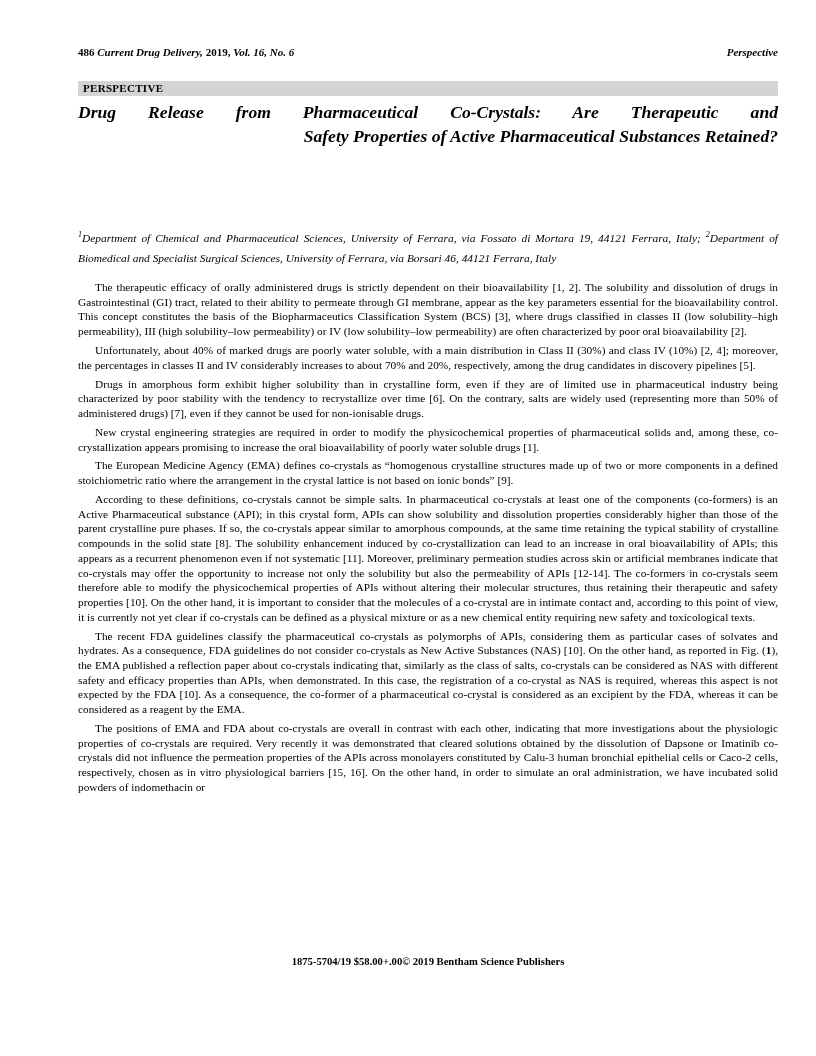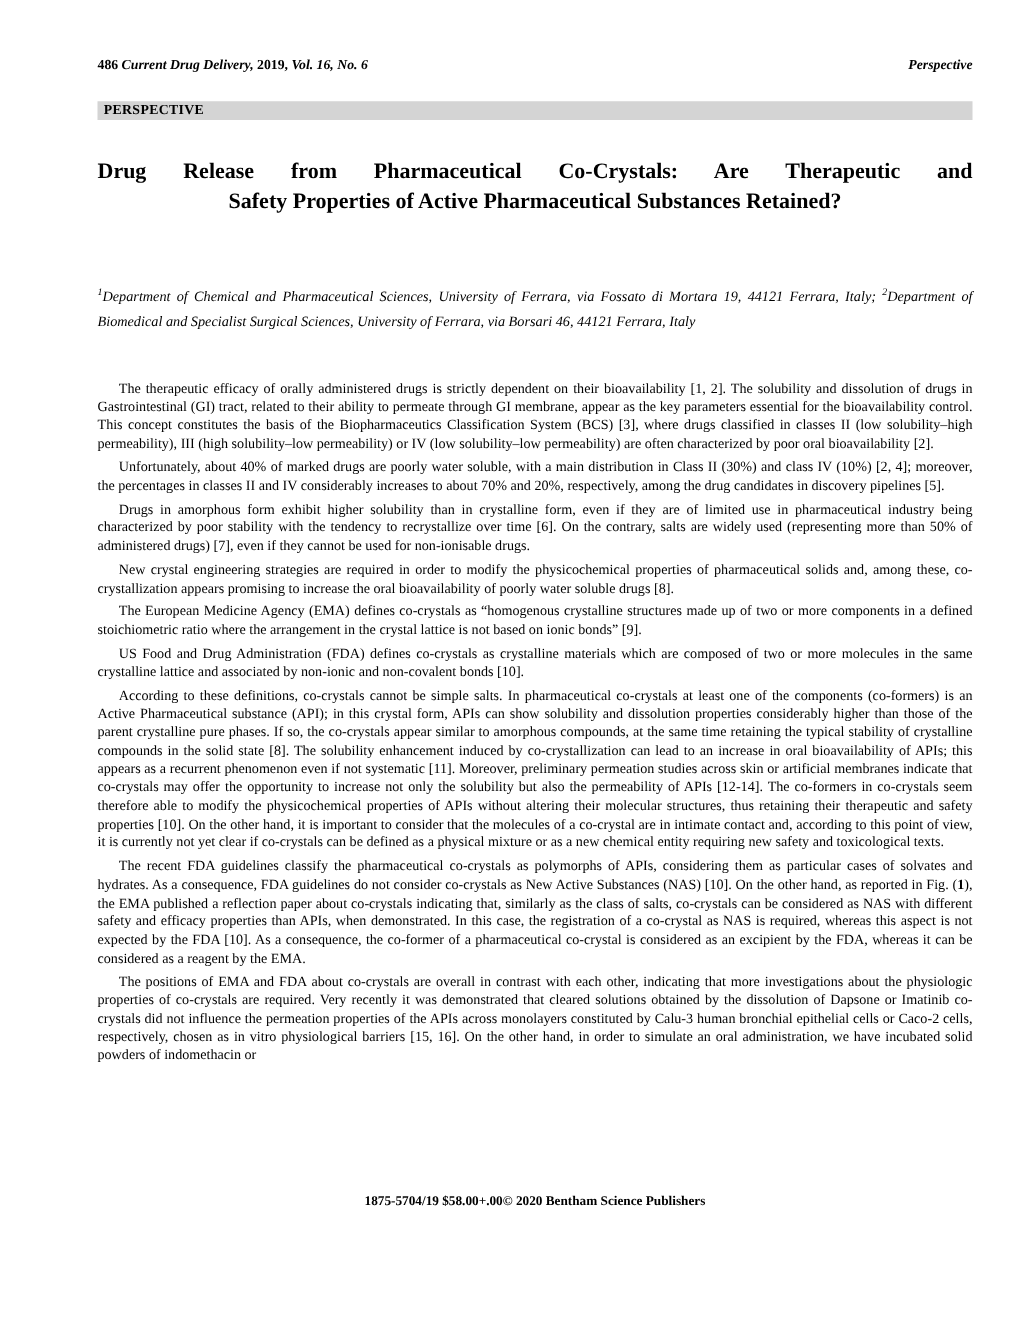--- a/index.html
+++ b/index.html
@@ -40,47 +40,48 @@
     background: #d4d4d4;
     font-weight: bold;
     font-size: 11px;
     line-height: 15px;
     padding-left: 5px;
     box-sizing: border-box;
     letter-spacing: 0.3px;
   }
   
   .article-title {
-    top: 124px;
+    top: 100px;
     font-size: 17.6px;
     font-weight: bold;
     line-height: 24px;
+    font-style: italic;
   }
   .title-line-1 { text-align: justify; text-align-last: justify; }
-  .title-line-2 { text-align: center; }
+  .title-line-2 { text-align: right; }
   
   .authors-line {
     top: 176px;
     font-size: 12.6px;
   }
   .authors-line sup, .affiliations sup {
     font-size: 8px;
     line-height: 0;
   }
   
   .affiliations {
     top: 229px;
     font-style: italic;
     font-size: 11.4px;
     line-height: 19.5px;
     text-align: justify;
   }
   
   .body-paragraphs {
-    top: 304px;
+    top: 280px;
     font-size: 11.3px;
     line-height: 14.7px;
     text-align: justify;
   }
   .para {
     margin: 0 0 4.2px 0;
     text-indent: 17px;
   }
   .para .i { }
   .para .b { font-weight: bold; }
@@ -119,26 +120,25 @@
     <div class="title-line-2">Safety Properties of Active Pharmaceutical Substances Retained?</div>
   </div>
 
 
   <div class="content-col affiliations"><sup>1</sup><span>Department of Chemical and Pharmaceutical Sciences, University of Ferrara, via Fossato di Mortara 19, 44121 Ferrara, Italy; </span><sup>2</sup><span>Department of Biomedical and Specialist Surgical Sciences, University of Ferrara, via Borsari 46, 44121 Ferrara, Italy</span></div>
 
   <div class="content-col body-paragraphs">
       <p class="para"><span>The therapeutic efficacy of orally administered drugs is strictly dependent on their bioavailability [1, 2]. The solubility and dissolution of drugs in Gastrointestinal (GI) tract, related to their ability to permeate through GI membrane, appear as the key parameters essential for the bioavailability control. This concept constitutes the basis of the Biopharmaceutics Classification System (BCS) [3], where drugs classified in classes II (low solubility–high permeability), III (high solubility–low permeability) or IV (low solubility–low permeability) are often characterized by poor oral bioavailability [2].</span></p>
       <p class="para"><span>Unfortunately, about 40% of marked drugs are poorly water soluble, with a main distribution in Class II (30%) and class IV (10%) [2, 4]; moreover, the percentages in classes II and IV considerably increases to about 70% and 20%, respectively, among the drug candidates in discovery pipelines [5].</span></p>
       <p class="para"><span>Drugs in amorphous form exhibit higher solubility than in crystalline form, even if they are of limited use in pharmaceutical industry being characterized by poor stability with the tendency to recrystallize over time [6]. On the contrary, salts are widely used (representing more than 50% of administered drugs) [7], even if they cannot be used for non-ionisable drugs.</span></p>
-      <p class="para"><span>New crystal engineering strategies are required in order to modify the physicochemical properties of pharmaceutical solids and, among these, co-crystallization appears promising to increase the oral bioavailability of poorly water soluble drugs [8].</span></p>
+      <p class="para"><span>New crystal engineering strategies are required in order to modify the physicochemical properties of pharmaceutical solids and, among these, co-crystallization appears promising to increase the oral bioavailability of poorly water soluble drugs [1].</span></p>
       <p class="para"><span>The European Medicine Agency (EMA) defines co-crystals as “homogenous crystalline structures made up of two or more components in a defined stoichiometric ratio where the arrangement in the crystal lattice is not based on ionic bonds” [9].</span></p>
-      <p class="para"><span>US Food and Drug Administration (FDA) defines co-crystals as crystalline materials which are composed of two or more molecules in the same crystalline lattice and associated by non-ionic and non-covalent bonds [10].</span></p>
       <p class="para"><span>According to these definitions, co-crystals cannot be simple salts. In pharmaceutical co-crystals at least one of the components (co-formers) is an Active Pharmaceutical substance (API); in this crystal form, APIs can show solubility and dissolution properties considerably higher than those of the parent crystalline pure phases. If so, the co-crystals appear similar to amorphous compounds, at the same time retaining the typical stability of crystalline compounds in the solid state [8]. The solubility enhancement induced by co-crystallization can lead to an increase in oral bioavailability of APIs; this appears as a recurrent phenomenon even if not systematic [11]. Moreover, preliminary permeation studies across skin or artificial membranes indicate that co-crystals may offer the opportunity to increase not only the solubility but also the permeability of APIs [12-14]. The co-formers in co-crystals seem therefore able to modify the physicochemical properties of APIs without altering their molecular structures, thus retaining their therapeutic and safety properties [10]. On the other hand, it is important to consider that the molecules of a co-crystal are in intimate contact and, according to this point of view, it is currently not yet clear if co-crystals can be defined as a physical mixture or as a new chemical entity requiring new safety and toxicological texts.</span></p>
       <p class="para"><span>The recent FDA guidelines classify the pharmaceutical co-crystals as polymorphs of APIs, considering them as particular cases of solvates and hydrates. As a consequence, FDA guidelines do not consider co-crystals as New Active Substances (NAS) [10]. On the other hand, as reported in Fig. (</span><span class="b">1</span><span>), the EMA published a reflection paper about co-crystals indicating that, similarly as the class of salts, co-crystals can be considered as NAS with different safety and efficacy properties than APIs, when demonstrated. In this case, the registration of a co-crystal as NAS is required, whereas this aspect is not expected by the FDA [10]. As a consequence, the co-former of a pharmaceutical co-crystal is considered as an excipient by the FDA, whereas it can be considered as a reagent by the EMA.</span></p>
       <p class="para"><span>The positions of EMA and FDA about co-crystals are overall in contrast with each other, indicating that more investigations about the physiologic properties of co-crystals are required. Very recently it was demonstrated that cleared solutions obtained by the dissolution of Dapsone or Imatinib co-crystals did not influence the permeation properties of the APIs across monolayers constituted by Calu-3 human bronchial epithelial cells or Caco-2 cells, respectively, chosen as </span><span class="i">in vitro</span><span> physiological barriers [15, 16]. On the other hand, in order to simulate an oral administration, we have incubated solid powders of indomethacin or</span></p>
     </div>
 
   <div class="content-col page-footer">
     <span>1875-5704/19 $58.00+.00</span>
-    <span>© 2020 Bentham Science Publishers</span>
+    <span>© 2019 Bentham Science Publishers</span>
   </div>
 
 </div>
 
 </body></html>

